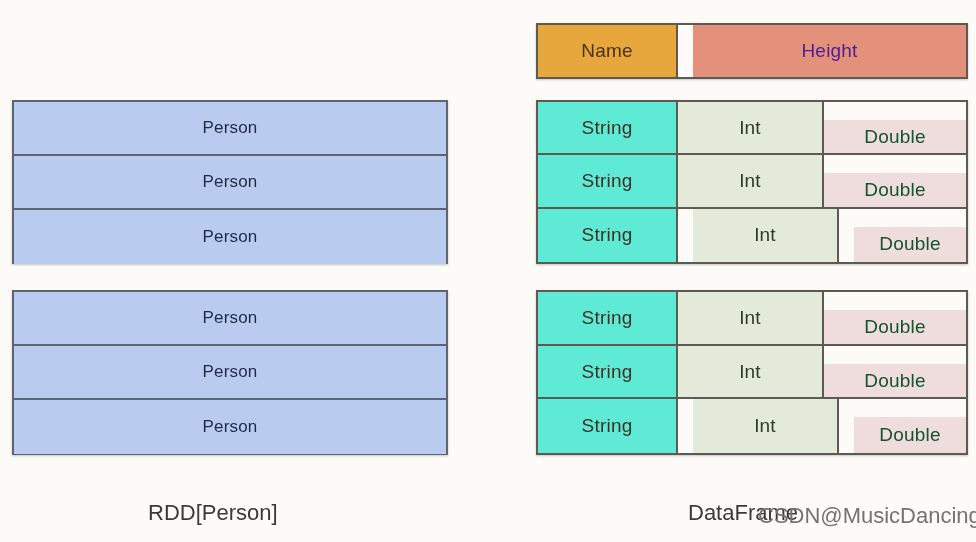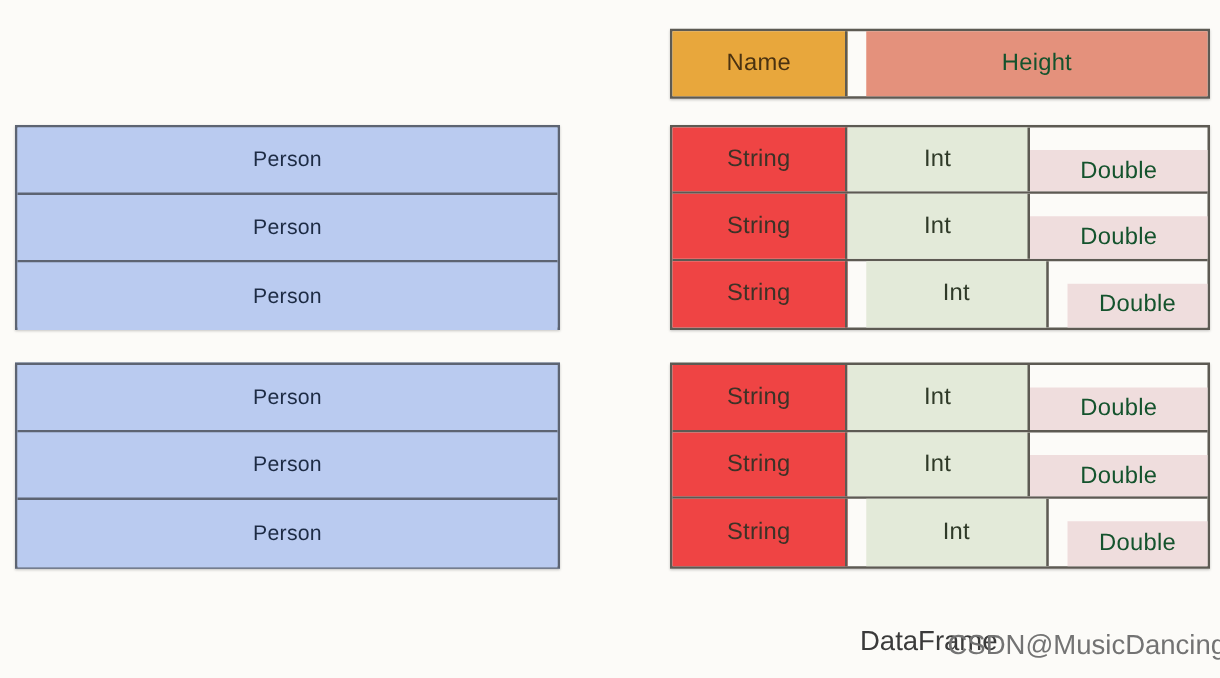--- a/index.html
+++ b/index.html
@@ -86,24 +86,24 @@
   }
   .df-row .df-cell:last-child { border-right: none; }
 
   .col-name   { width: 140px; }
   .col-age    { width: 146px; }
   .col-height { flex: 1; }
 
   
   #df-header .col-name   { background: #e8a73c; color: #4a3211; }
   #df-header .col-age    { background: #aece87; color: #243412; }
-  #df-header .col-height { background: #e4917c; color: #14532d; }
+  #df-header .col-height { background: #e4917c; color: #4c1d95; }
 
   
-  .df-body .col-name   { background: #ef4444; color: #3d3227; }
+  .df-body .col-name   { background: #5eead4; color: #3d3227; }
   .df-body .col-age    { background: #e3ead9; color: #2f3a28; }
   .df-body .col-height { background: #efdddd; color: #14532d; margin-top: 18px; }
 
   
   .caption {
     position: absolute;
     top: 500px;
     font-size: 22px;
     color: #3a3a3a;
     white-space: nowrap;
@@ -173,16 +173,17 @@
       <div class="df-cell col-age">Int</div>
       <div class="df-cell col-height">Double</div>
     </div>
     <div class="df-row">
       <div class="df-cell col-name">String</div>
       <div class="df-cell col-age">Int</div>
       <div class="df-cell col-height">Double</div>
     </div>
   </div>
 
+  <div class="caption" id="caption-rdd">RDD[Person]</div>
   <div class="caption" id="caption-df">DataFrame</div>
   <div id="watermark">CSDN@MusicDancing</div>
 
 </div>
 
 </body></html>

